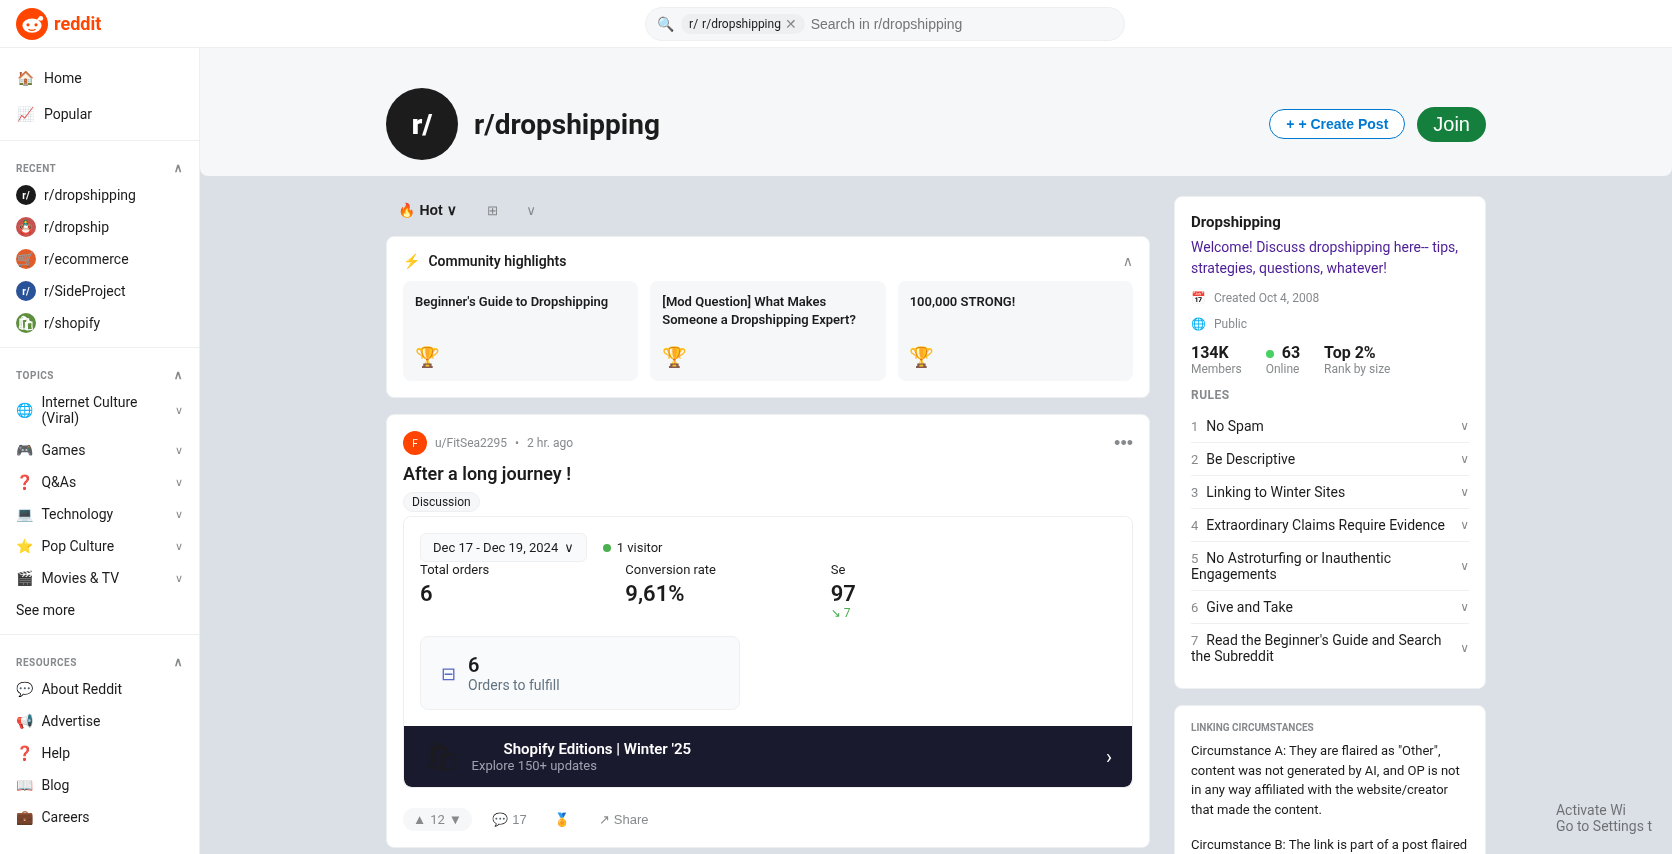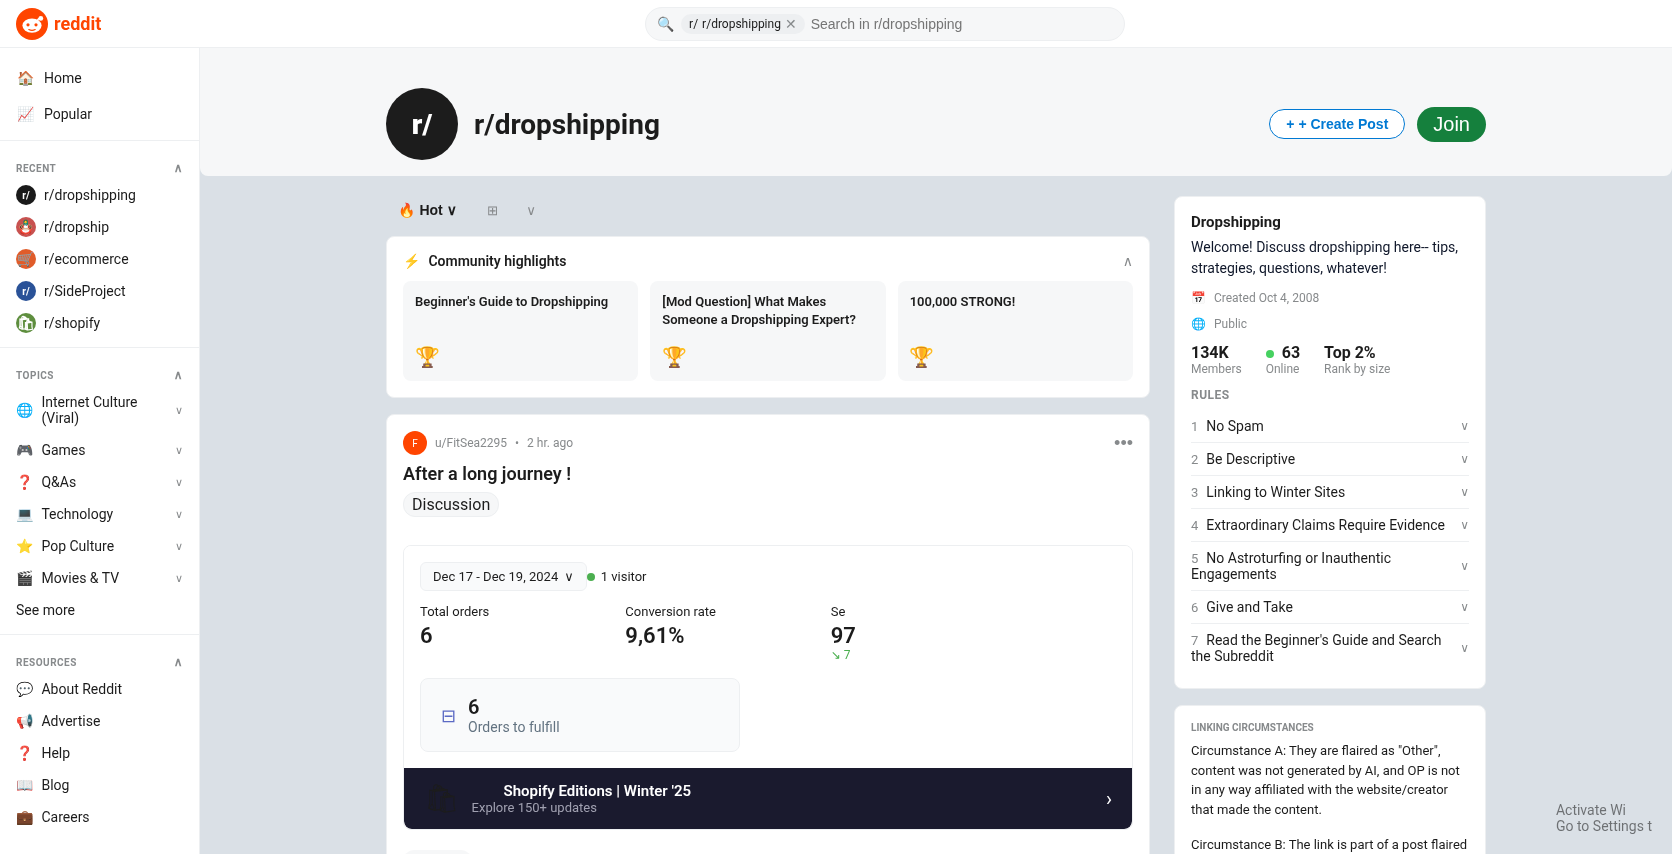--- a/index.html
+++ b/index.html
@@ -143,31 +143,31 @@
     }
     .post-meta { display: flex; align-items: center; gap: 8px; font-size: 12px; color: #878a8c; }
     .post-user-avatar {
       width: 24px; height: 24px; border-radius: 50%;
       background: #ff4500; display: flex; align-items: center; justify-content: center;
       font-size: 10px; color: #fff;
     }
     .post-title { font-size: 18px; font-weight: 600; margin-bottom: 8px; }
     .post-tag {
       display: inline-block; background: #f6f7f8; border: 1px solid #edeff1;
-      border-radius: 12px; padding: 2px 8px; font-size: 16px; margin-bottom: 28px;
+      border-radius: 12px; padding: 2px 8px; font-size: 12px; margin-bottom: 4px;
     }
     .post-menu-btn { background: none; border: none; cursor: pointer; color: #878a8c; font-size: 18px; }
 
     
     .dashboard-preview {
       border: 1px solid #edeff1; border-radius: 8px; overflow: hidden; margin-bottom: 12px;
     }
     .dashboard-inner { padding: 16px; background: #fff; }
     .date-bar {
-      display: flex; align-items: center; margin-bottom: 13px;
+      display: flex; align-items: center; gap: 16px; margin-bottom: 0;
     }
     .date-picker {
       display: flex; align-items: center; gap: 6px;
       border: 1px solid #edeff1; border-radius: 6px;
       padding: 6px 12px; font-size: 13px; cursor: pointer; background: #f9fafb;
     }
     .visitors-badge {
       display: flex; align-items: center; gap: 6px;
       font-size: 13px; color: #1c1c1c;
     }
@@ -215,21 +215,21 @@
       font-size: 13px; color: #878a8c; cursor: pointer; border: none;
     }
 
     
     .right-sidebar { width: 312px; flex-shrink: 0; }
     .info-card {
       background: #fff; border-radius: 8px; border: 1px solid #edeff1;
       padding: 16px; margin-bottom: 16px;
     }
     .info-card-title { font-size: 15px; font-weight: 700; margin-bottom: 6px; }
-    .info-desc { font-size: 14px; color: #0f172a; margin-bottom: 12px; line-height: 1.5; }
+    .info-desc { font-size: 14px; color: #4c1d95; margin-bottom: 12px; line-height: 1.5; }
     .info-meta { display: flex; align-items: center; gap: 8px; font-size: 12px; color: #878a8c; margin-bottom: 12px; }
     .stats-grid { display: flex; gap: 24px; margin-bottom: 12px; }
     .stat-mini { }
     .stat-mini-val { font-size: 16px; font-weight: 700; }
     .stat-mini-label { font-size: 12px; color: #878a8c; }
     .online-dot { width: 8px; height: 8px; border-radius: 50%; background: #46d160; display: inline-block; margin-right: 4px; }
     .rules-section { margin-top: 12px; }
     .rules-title { font-size: 12px; font-weight: 700; color: #878a8c; text-transform: uppercase; letter-spacing: 0.5px; margin-bottom: 8px; }
     .rule-item {
       display: flex; align-items: center; justify-content: space-between;

